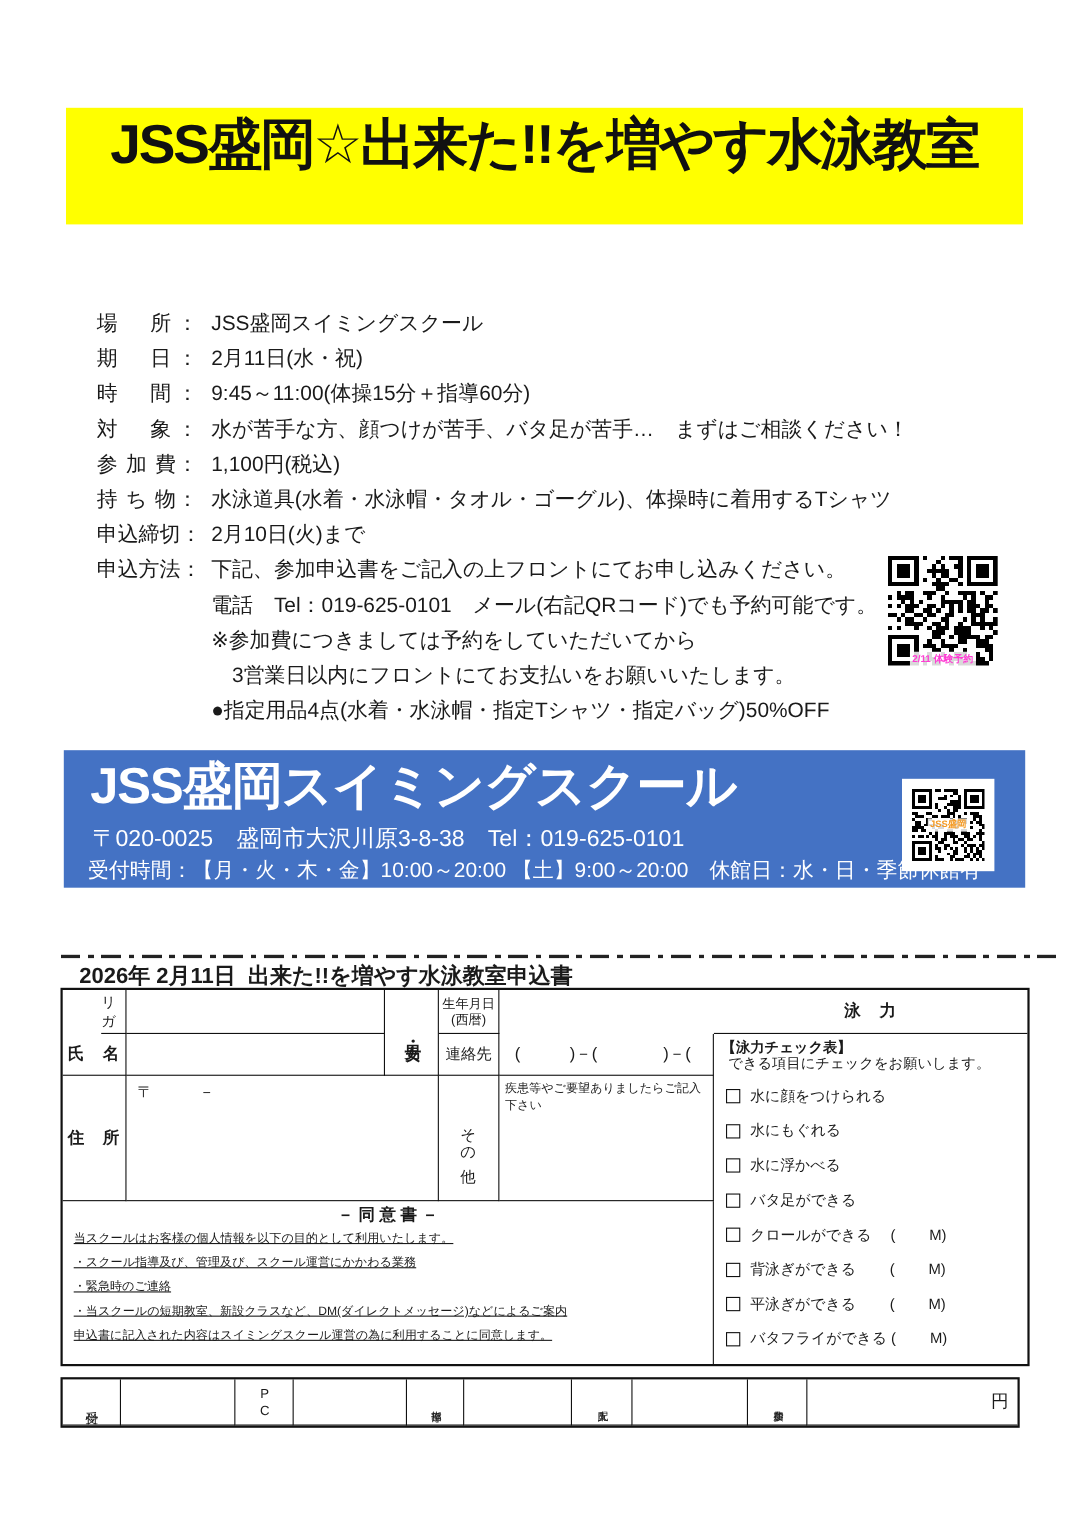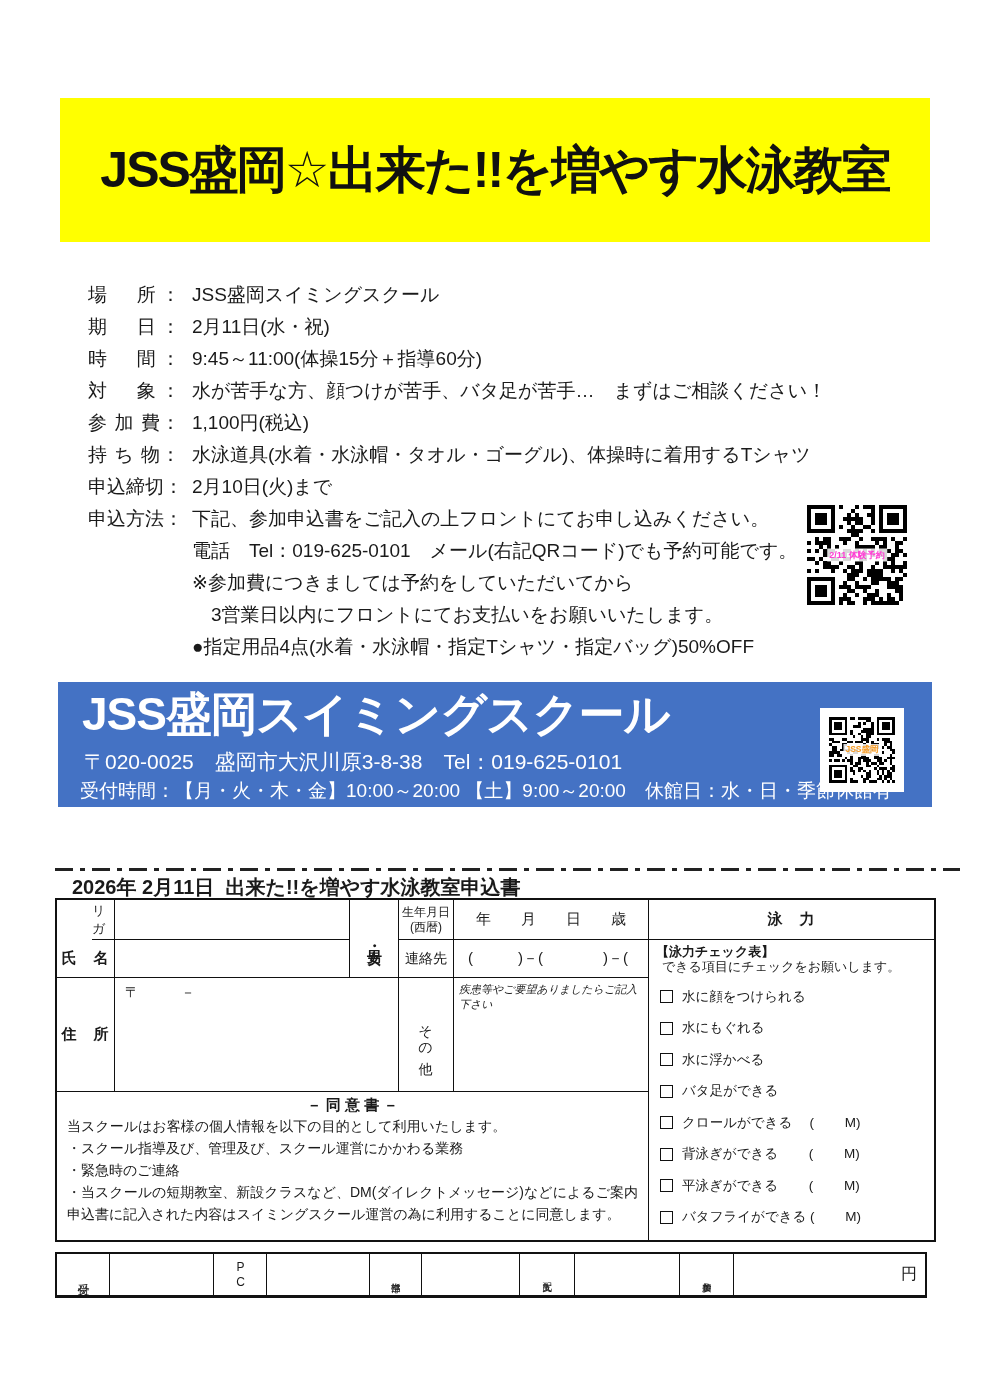--- a/index.html
+++ b/index.html
@@ -1,20 +1,20 @@
 <!DOCTYPE html>
 <html><head>
 <meta charset="utf-8">
 <style>
   html,body{margin:0;padding:0;}
   body{font-family:"Liberation Sans","DejaVu Sans",sans-serif;background:#888;}
   .page{position:relative;width:990px;height:1400px;background:#ffffff;margin:0 auto;overflow:hidden;color:#1a1a1a;}
 
   
-  .title-banner{position:absolute;left:60px;top:98px;width:870px;height:144px;display:flex;align-items:center;justify-content:center;}
+  .title-banner{position:absolute;left:60px;top:98px;width:870px;height:106px;display:flex;align-items:flex-start;justify-content:center;}
   .title-banner .t{font-size:50px;font-weight:bold;letter-spacing:-2px;white-space:nowrap;color:#111;}
 
   
   .details{position:absolute;left:88px;top:252px;width:730px;margin-top:27px;}
   .drow{display:flex;height:32px;line-height:32px;font-size:19px;}
   .dlabel{width:92px;flex:0 0 92px;text-align:justify;text-align-last:justify;white-space:pre;}
   .dval{white-space:pre;margin-left:12px;}
 
   
   .qr-wrap{position:absolute;}
@@ -45,33 +45,33 @@
   .cell.no-r{border-right:none;}
   .cell.no-b{border-bottom:none;}
   .cc{display:flex;align-items:center;justify-content:center;}
   .vtext{writing-mode:vertical-rl;text-orientation:upright;letter-spacing:2px;}
   .lbl{font-size:15px;letter-spacing:1px;font-weight:bold;}
   .lbl-sm{font-size:13px;}
   .birth{font-size:12px;line-height:1.2;text-align:center;white-space:pre-line;}
   .units{font-size:15px;white-space:pre;}
   .phone{font-size:15px;white-space:pre;justify-content:flex-start;padding-left:14px;}
   .postal{font-size:14px;padding:6px 0 0 10px;white-space:pre;}
-  .hint{font-size:11px;padding:4px 0 0 5px;color:#222;font-style:italic;}
+  .hint{font-size:11px;padding:4px 0 0 5px;color:#222;}
 
   
   .checklist{padding:4px 7px;font-size:13px;}
   .chk-title{font-weight:bold;line-height:15px;}
   .chk-sub{line-height:15px;padding-left:6px;}
   .chk-item{margin-top:13.5px;display:flex;align-items:center;white-space:pre;font-size:13.5px;}
   .chk-box{display:inline-block;width:11px;height:11px;border:1.5px solid #111;margin:0 9px 0 4px;flex:0 0 auto;}
 
   
   .consent{padding:2px 10px 0 10px;}
   .consent-title{text-align:center;font-size:15px;font-weight:bold;line-height:21px;white-space:pre;}
-  .consent-line{font-size:14px;line-height:22px;white-space:pre-wrap;}
+  .consent-line{font-size:11px;line-height:22px;white-space:pre-wrap;text-decoration:underline;}
 
   
   .stamp-table{position:absolute;left:55px;top:1252px;display:grid;
     grid-template-columns:53px 104px 53px 103px 52px 98px 55px 105px 54px 191px;
     grid-template-rows:42px;border:2px solid #111;}
   .stamp-label{font-size:12px;line-height:1.1;letter-spacing:1px;}
   .stamp-label.small{font-size:9.5px;letter-spacing:0;}
   .yen-cell{display:flex;align-items:center;justify-content:flex-end;padding-right:8px;font-size:16px;}
 </style>
 </head>
@@ -352,21 +352,21 @@
         <rect x="0" y="0" width="7" height="7"></rect>
         <rect x="1" y="1" width="5" height="5" fill="#fff"></rect>
         <rect x="2" y="2" width="3" height="3"></rect>
         <rect x="18" y="0" width="7" height="7"></rect>
         <rect x="19" y="1" width="5" height="5" fill="#fff"></rect>
         <rect x="20" y="2" width="3" height="3"></rect>
         <rect x="0" y="18" width="7" height="7"></rect>
         <rect x="1" y="19" width="5" height="5" fill="#fff"></rect>
         <rect x="2" y="20" width="3" height="3"></rect>
       </svg>
-    <span class="qr-overlay" style="color: rgb(255, 61, 212);">2/11 体験予約</span>
+    <span class="qr-overlay" style="color: rgb(255, 61, 212); margin-top: 44px;">2/11 体験予約</span>
   </div>
 
   <div class="school-banner" style="background-color: rgb(68, 114, 196);">
     <div class="sb-name">JSS盛岡スイミングスクール</div>
     <div class="sb-address">〒020-0025　盛岡市大沢川原3-8-38　Tel：019-625-0101</div>
     <div class="sb-hours">受付時間：【月・火・木・金】10:00～20:00 【土】9:00～20:00　休館日：水・日・季節休館有</div>
     <div class="qr2-box">
       <div class="qr2-inner">
         <svg class="qr-svg" viewBox="0 0 25 25" fill="#000" shape-rendering="crispEdges">
             <rect x="8" y="0" width="1" height="1"></rect>
@@ -588,21 +588,20 @@
 
   <div class="main-table">
 
     <div class="cell cc lbl-sm" style="grid-column:1;grid-row:1;margin-left:35px;">フリガナ</div>
     <div class="cell" style="grid-column:2;grid-row:1;"></div>
     <div class="cell cc" style="grid-column:3;grid-row:1/3;">
         <span class="vtext lbl">男・女</span>
       </div>
     <div class="cell cc birth" style="grid-column:4;grid-row:1;">生年月日
 (西暦)</div>
-    <div class="cell cc units" style="grid-column:5;grid-row:1;">年　　月　　日　　歳</div>
     <div class="cell cc lbl no-r" style="grid-column:6;grid-row:1;">泳　力</div>
 
     <div class="cell cc lbl" style="grid-column:1;grid-row:2;">氏　名</div>
     <div class="cell" style="grid-column:2;grid-row:2;"></div>
     <div class="cell cc" style="grid-column:4;grid-row:2;font-size:14px;">連絡先</div>
     <div class="cell cc phone" style="grid-column:5;grid-row:2;">(　　　)－(　　　　)－(　　　)</div>
 
     <div class="cell checklist no-r no-b" style="grid-column:6;grid-row:2/5;">
       <div class="chk-title">【泳力チェック表】</div>
       <div class="chk-sub">できる項目にチェックをお願いします。</div>

